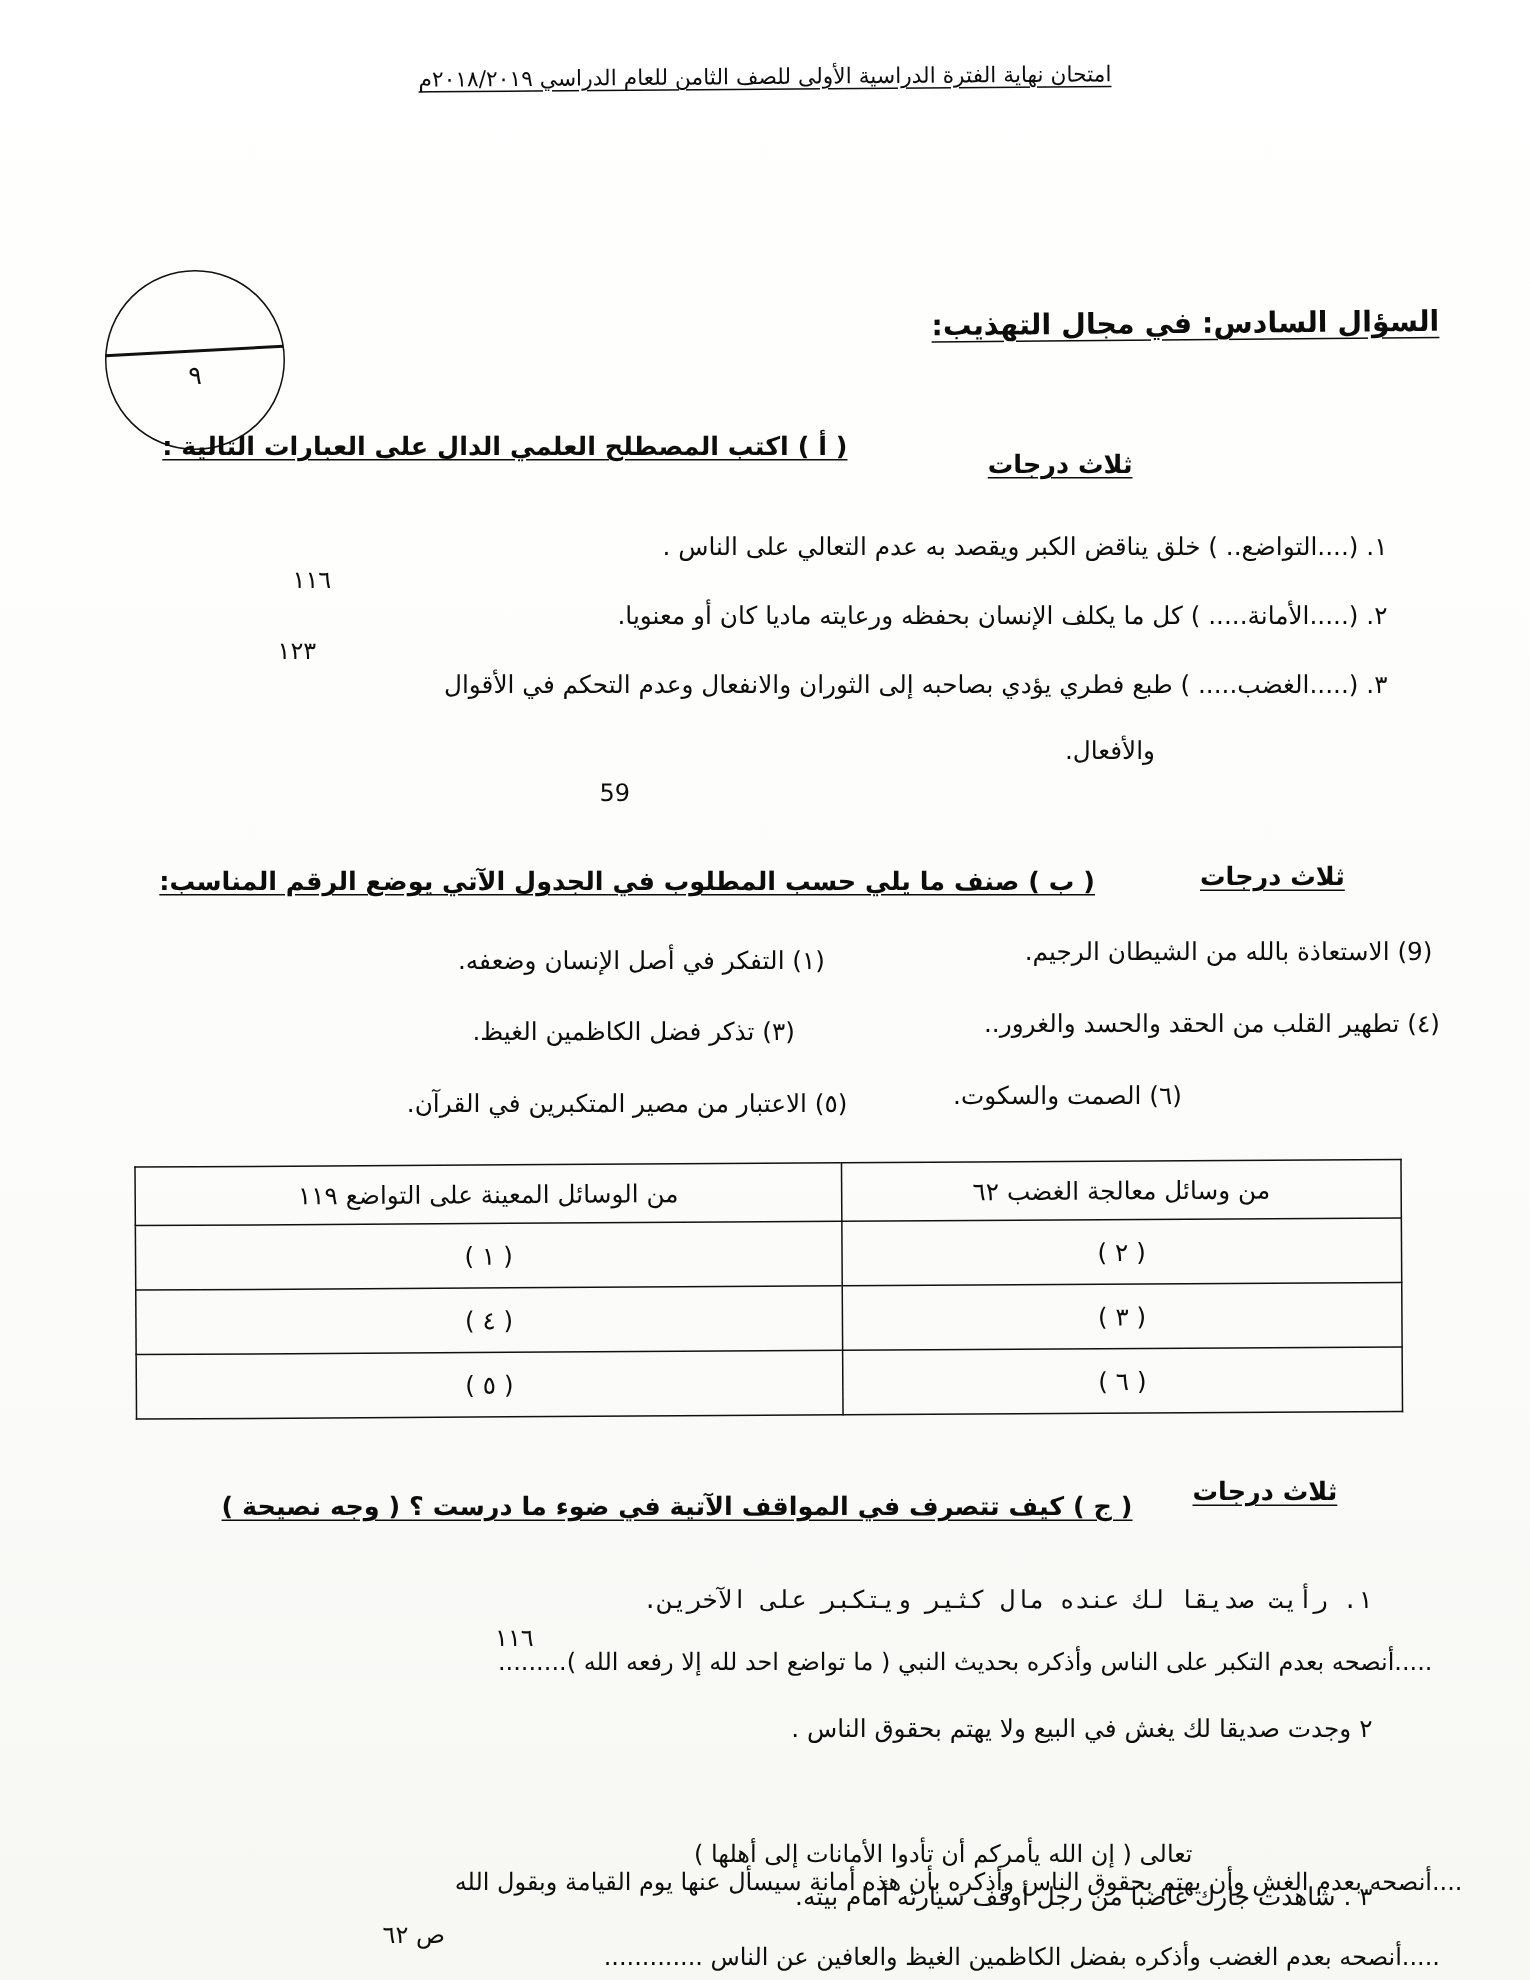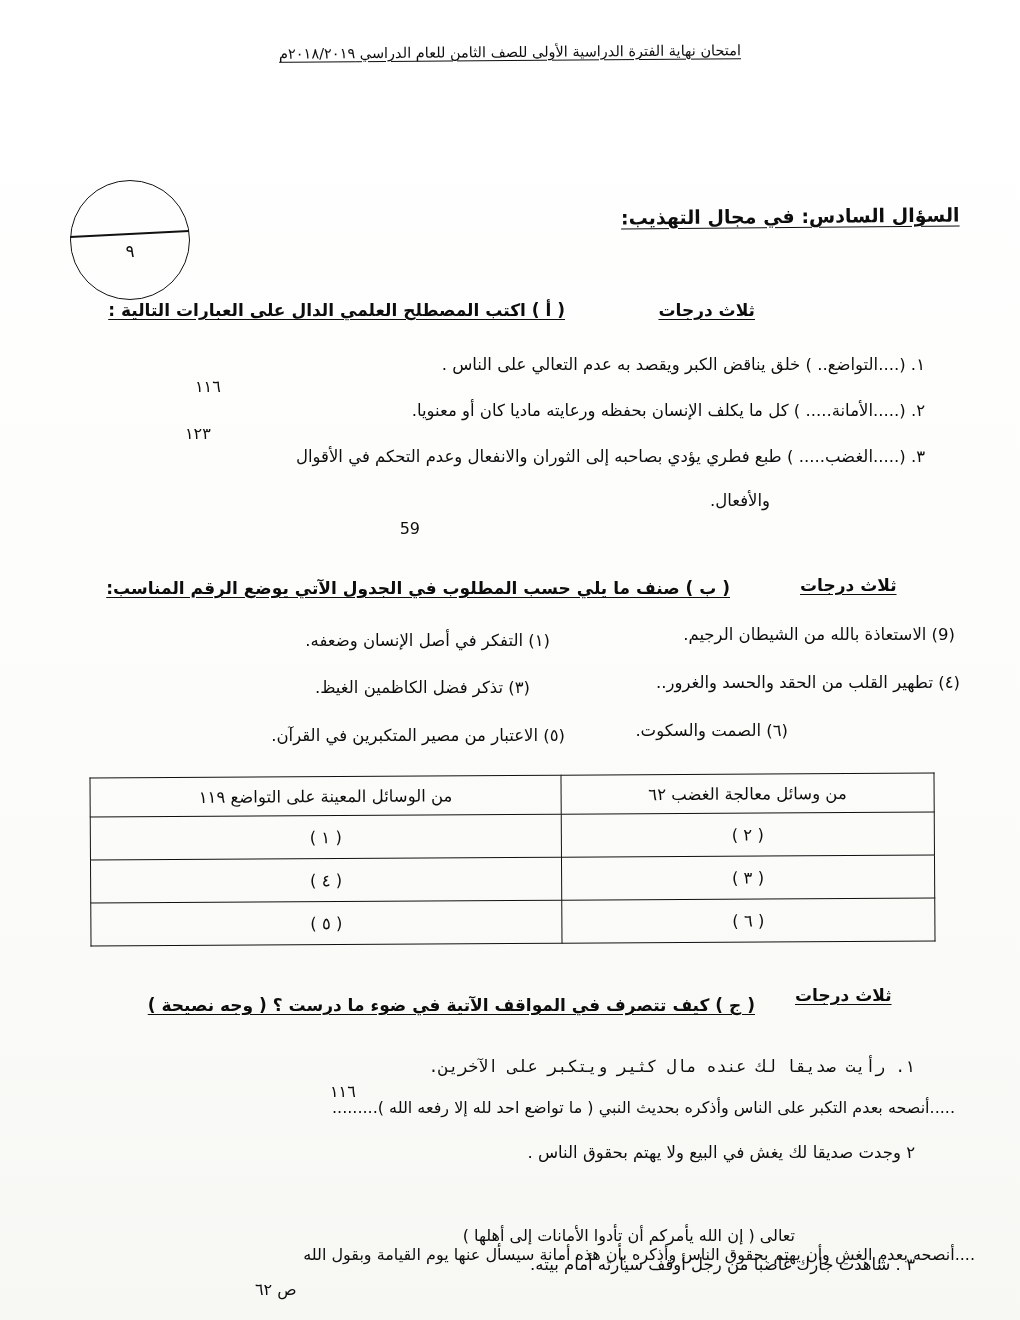--- a/index.html
+++ b/index.html
@@ -46,21 +46,21 @@
   .grade{
     font-size:17px;font-weight:bold;text-decoration:underline;text-underline-offset:3px;
   }
   .sub{
     font-size:17px;font-weight:bold;text-decoration:underline;text-underline-offset:3px;
   }
   .ln{font-size:16.5px;line-height:1.6;}
   .side-num{font-size:16px;margin-top:32px;}
   
   #secA-grade{right:265px;top:300px;}
-  #secA-title{right:455px;top:300px;margin-left:23px;}
+  #secA-title{right:455px;top:288px;margin-left:23px;}
   #a1{right:95px;top:352px;}
   #a1n{left:195px;top:345px;}
   #a2{right:95px;top:398px;}
   #a2n{left:185px;top:392px;}
   #a3{right:95px;top:444px;}
   #a3-cont{right:250px;top:488px;}
   #a3n{right:600px;top:487px;}
   
   #secB-grade{left:800px;top:575px;}
   #secB-title{right:290px;top:578px;}
@@ -160,14 +160,15 @@
   <div class="row ln" id="c1">١. رأيت صديقا لك عنده مال كثير ويتكبر على الآخرين.</div>
   <div class="row side-num" id="c1n">١١٦</div>
   <div class="row small" id="c1a">.....أنصحه بعدم التكبر على الناس وأذكره بحديث النبي ( ما تواضع احد لله إلا رفعه الله ).........</div>
 
   <div class="row ln" id="c2">٢ وجدت صديقا لك يغش في البيع ولا يهتم بحقوق الناس .</div>
   <div class="row small" id="c2a">....أنصحه بعدم الغش وأن يهتم بحقوق الناس وأذكره بأن هذه أمانة سيسأل عنها يوم القيامة وبقول الله</div>
   <div class="row small" id="c2b">تعالى ( إن الله يأمركم أن تأدوا الأمانات إلى أهلها )</div>
 
   <div class="row ln" id="c3">٣ . شاهدت جارك غاضبا من رجل أوقف سيارته أمام بيته.</div>
   <div class="row side-num" id="c3n">ص ٦٢</div>
+  <div class="row small" id="c3a">.....أنصحه بعدم الغضب وأذكره بفضل الكاظمين الغيظ والعافين عن الناس .............</div>
 
 </div>
 
 </body></html>

